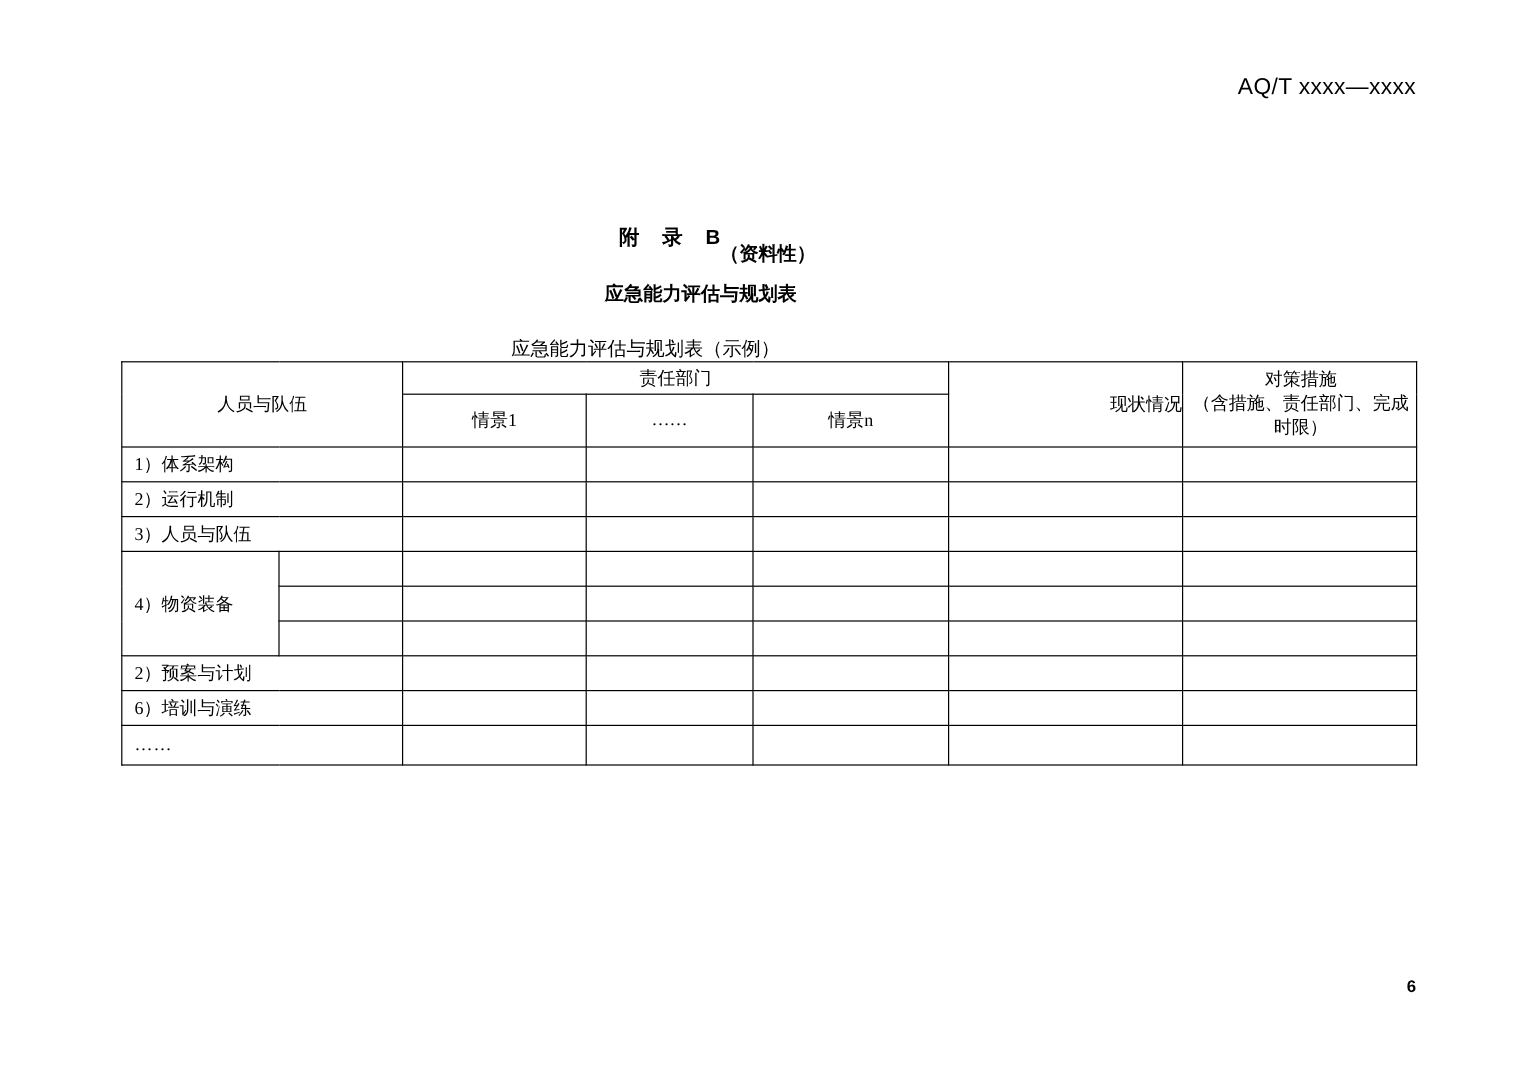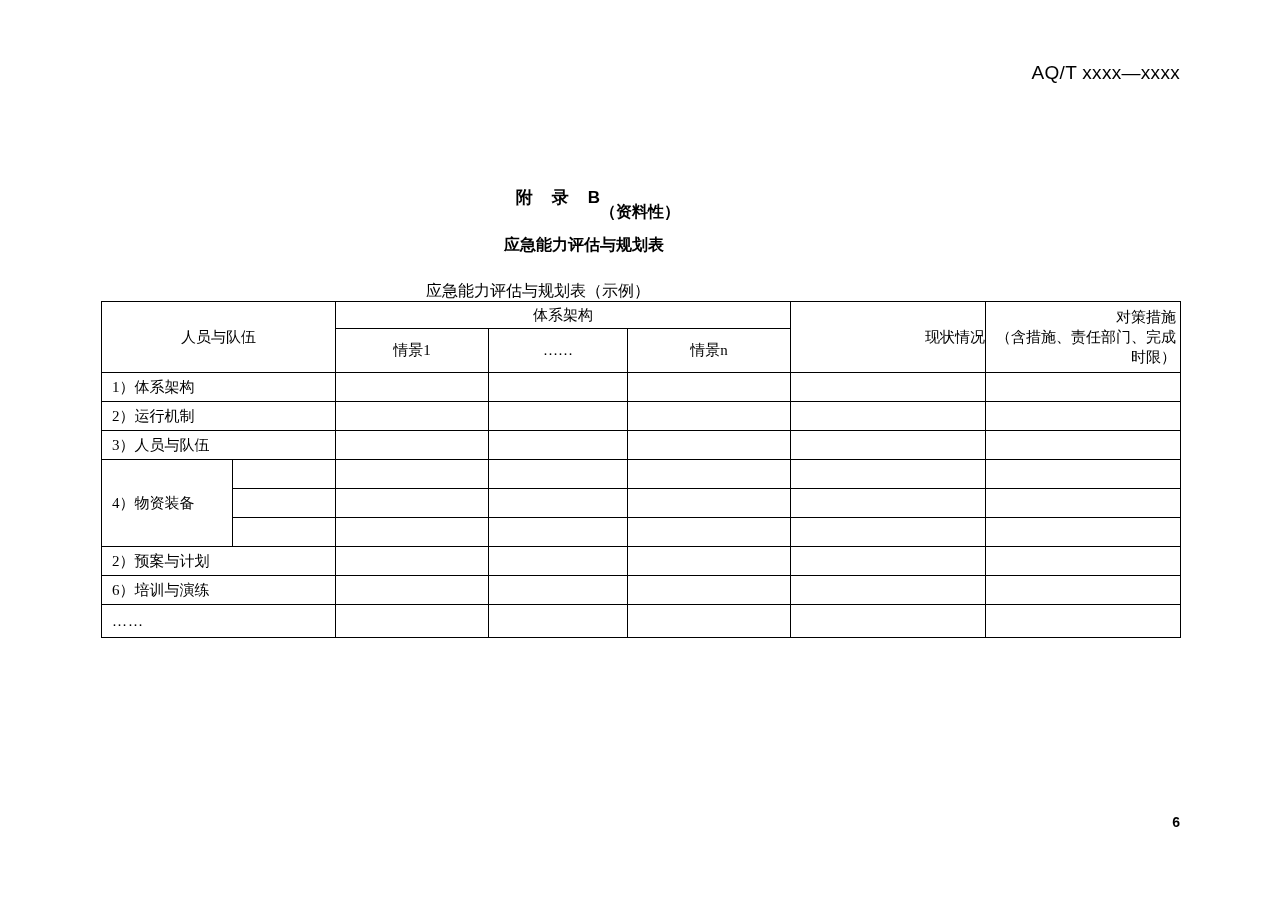--- a/index.html
+++ b/index.html
@@ -99,21 +99,21 @@
     font-weight: bold;
     font-size: 16px;
     height: 26px;
   }
   .hdr-status {
     text-align: right;
     font-weight: bold;
     font-size: 16px;
   }
   .hdr-measure {
-    text-align: right;
+    text-align: center;
     font-weight: bold;
     font-size: 16px;
     padding: 2px 4px 2px 6px !important;
     line-height: 1.35;
     margin-left: 15px;
   }
   .scn {
     text-align: center;
     font-size: 15px;
     height: 43px;
@@ -156,21 +156,21 @@
         <col style="width:103px">
         <col style="width:153px">
         <col style="width:139px">
         <col style="width:163px">
         <col style="width:195px">
         <col style="width:195px">
       </colgroup>
       <tbody>
         <tr>
           <td class="hdr-elem" colspan="2" rowspan="2">人员与队伍</td>
-          <td class="hdr-need" colspan="3">体系架构</td>
+          <td class="hdr-need" colspan="3">责任部门</td>
           <td class="hdr-status" rowspan="2">现状情况</td>
           <td class="hdr-measure" rowspan="2">
             <div>对策措施</div>
             <div>（含措施、责任部门、完成时限）</div>
           </td>
         </tr>
         <tr>
           <td class="scn">情景1</td>
           <td class="scn">……</td>
           <td class="scn">情景n</td>

